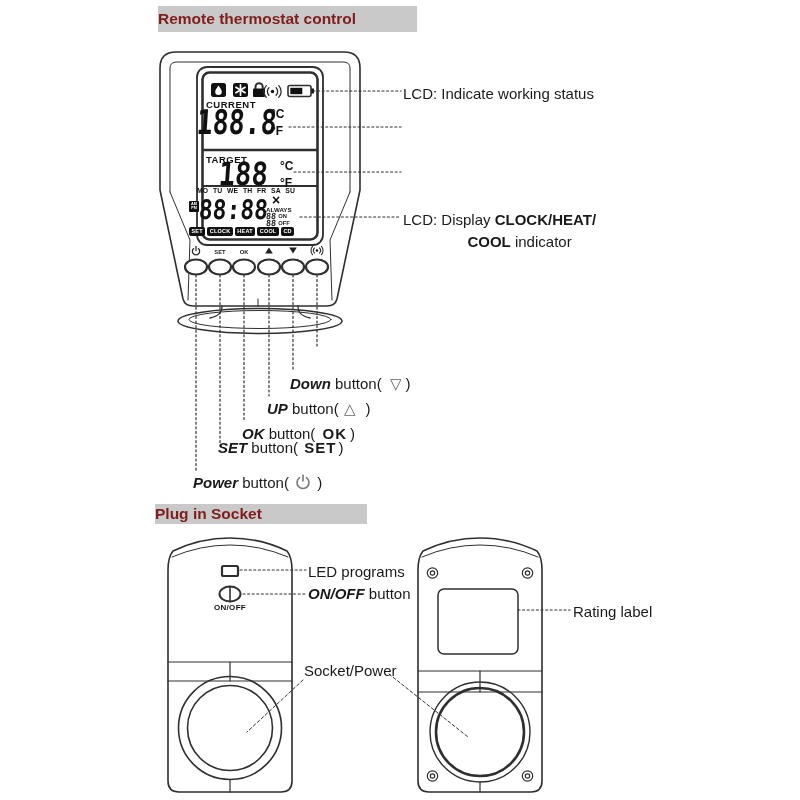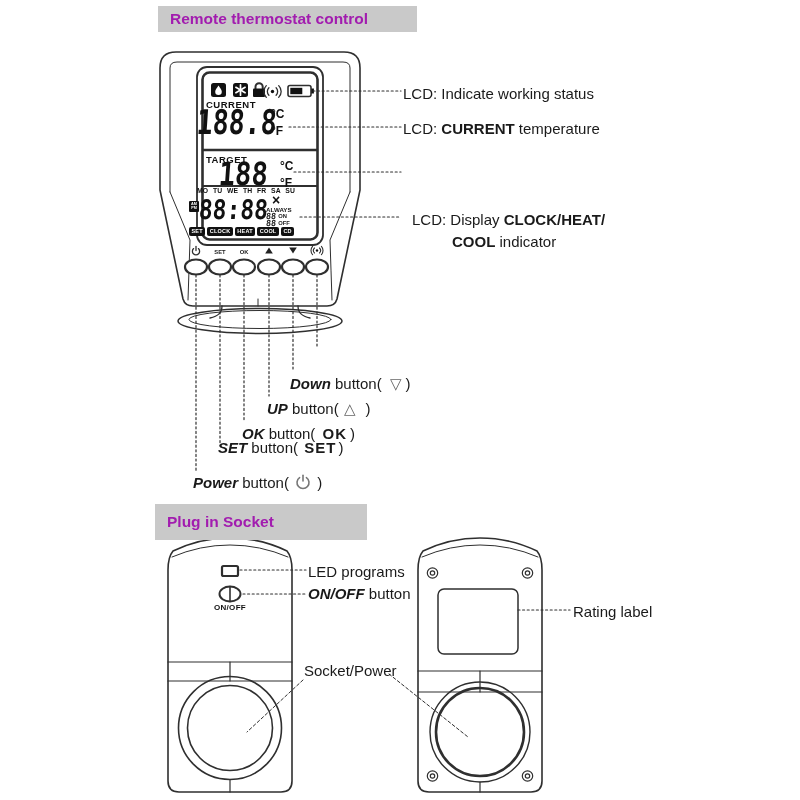--- a/index.html
+++ b/index.html
@@ -1,21 +1,21 @@
 <!DOCTYPE html>
 <html><head>
 <meta charset="utf-8">
 <style>
   html,body { margin:0; padding:0; background:#fff; }
   .stage { position:relative; width:800px; height:800px; background:#fff;
            font-family:"Liberation Sans", sans-serif; color:#1a1a1a; overflow:hidden; }
   .abs { position:absolute; }
   svg.art { position:absolute; left:0; top:0; }
-  .hdr { position:absolute; background:#c9c9c9; color:#a21caf; font-weight:bold;
-         font-size:15.5px; display:flex; align-items:center; padding-left:12px; box-sizing:border-box; }
+  .hdr { position:absolute; background:#c9c9c9; color:#7f1d1d; font-weight:bold;
+         font-size:15.5px; display:flex; align-items:center; box-sizing:border-box; }
   .callout { position:absolute; font-size:15px; white-space:nowrap; line-height:19px; }
   .b { font-weight:bold; }
   .bi { font-weight:bold; font-style:italic; }
   .lcdlabel { position:absolute; font-size:9.5px; font-weight:bold; letter-spacing:.5px; color:#111; }
   .seg { font-family:"DejaVu Sans Mono", monospace; font-weight:bold; color:#111; white-space:nowrap; }
   .seg-cur { position:absolute; font-size:34px; line-height:34px; transform:scaleX(.78) skewX(-5deg); transform-origin:left top; }
   .seg-tgt { position:absolute; font-size:32px; line-height:32px; transform:scaleX(.85) skewX(-5deg); transform-origin:left top; }
   .seg-clk { position:absolute; font-size:27px; line-height:27px; transform:scaleX(.85) skewX(-5deg); transform-origin:left top; }
   .unit { position:absolute; font-size:12px; font-weight:bold; color:#111; }
   .days { position:absolute; font-size:6.8px; font-weight:bold; letter-spacing:.2px; word-spacing:2.5px; white-space:nowrap; color:#111; }
@@ -182,21 +182,21 @@
       <g stroke-width="1" stroke-dasharray="3,2.4">
         <path d="M303,680 L247,732"></path>
         <path d="M389,674 L468,737"></path>
       </g>
     </g>
   </svg>
 
   <div class="hdr" style="left:158px; top:6px; width:259px; height:26px;">
     <span>Remote thermostat control</span>
   </div>
-  <div class="hdr" style="left:155px; top:504px; width:212px; height:36px;align-items:center;">
+  <div class="hdr" style="left:155px; top:504px; width:212px; height:20px;align-items:center;">
     <span>Plug in Socket</span>
   </div>
 
   <div class="lcdlabel" style="left:206px; top:99px;">CURRENT</div>
   <div class="seg seg-cur" style="left:198px; top:105px;">188.8</div>
   <div class="unit" style="left:271px; top:107px;">°C</div>
   <div class="unit" style="left:271px; top:124px;">°F</div>
 
   <div class="lcdlabel" style="left:206px; top:154px;">TARGET</div>
   <div class="seg seg-tgt" style="left:220px; top:158px;">188</div>
@@ -229,24 +229,21 @@
     <span class="tag">COOL</span>
     <span class="tag">CD</span>
   </div>
 
   <div class="btnminilbl" style="left:210px; top:248.5px; width:20px;">SET</div>
   <div class="btnminilbl" style="left:234px; top:248.5px; width:20px;">OK</div>
 
   <div class="callout" style="left:403px; top:84px;">
     <span>LCD: Indicate working status</span>
   </div>
-  <div class="callout" style="left:403px; top:119px;">
-    <span>LCD: </span><span class="b">CURRENT</span><span> temperature</span>
-  </div>
-  <div class="callout" style="left:412px; top:209px; line-height:22px;">
+  <div class="callout" style="left:403px; top:209px; line-height:22px;text-align:center;">
     <span>LCD: Display </span><span class="b">CLOCK/HEAT/</span>
     <span class="c4line2"><span class="b">COOL</span><span> indicator</span></span>
   </div>
 
 
   <div class="callout" style="left:290px; top:374px;">
     <span class="bi">Down</span><span> button(</span>
     <span class="tri" style="margin:0 4px;">▽</span><span>)</span>
   </div>
 

